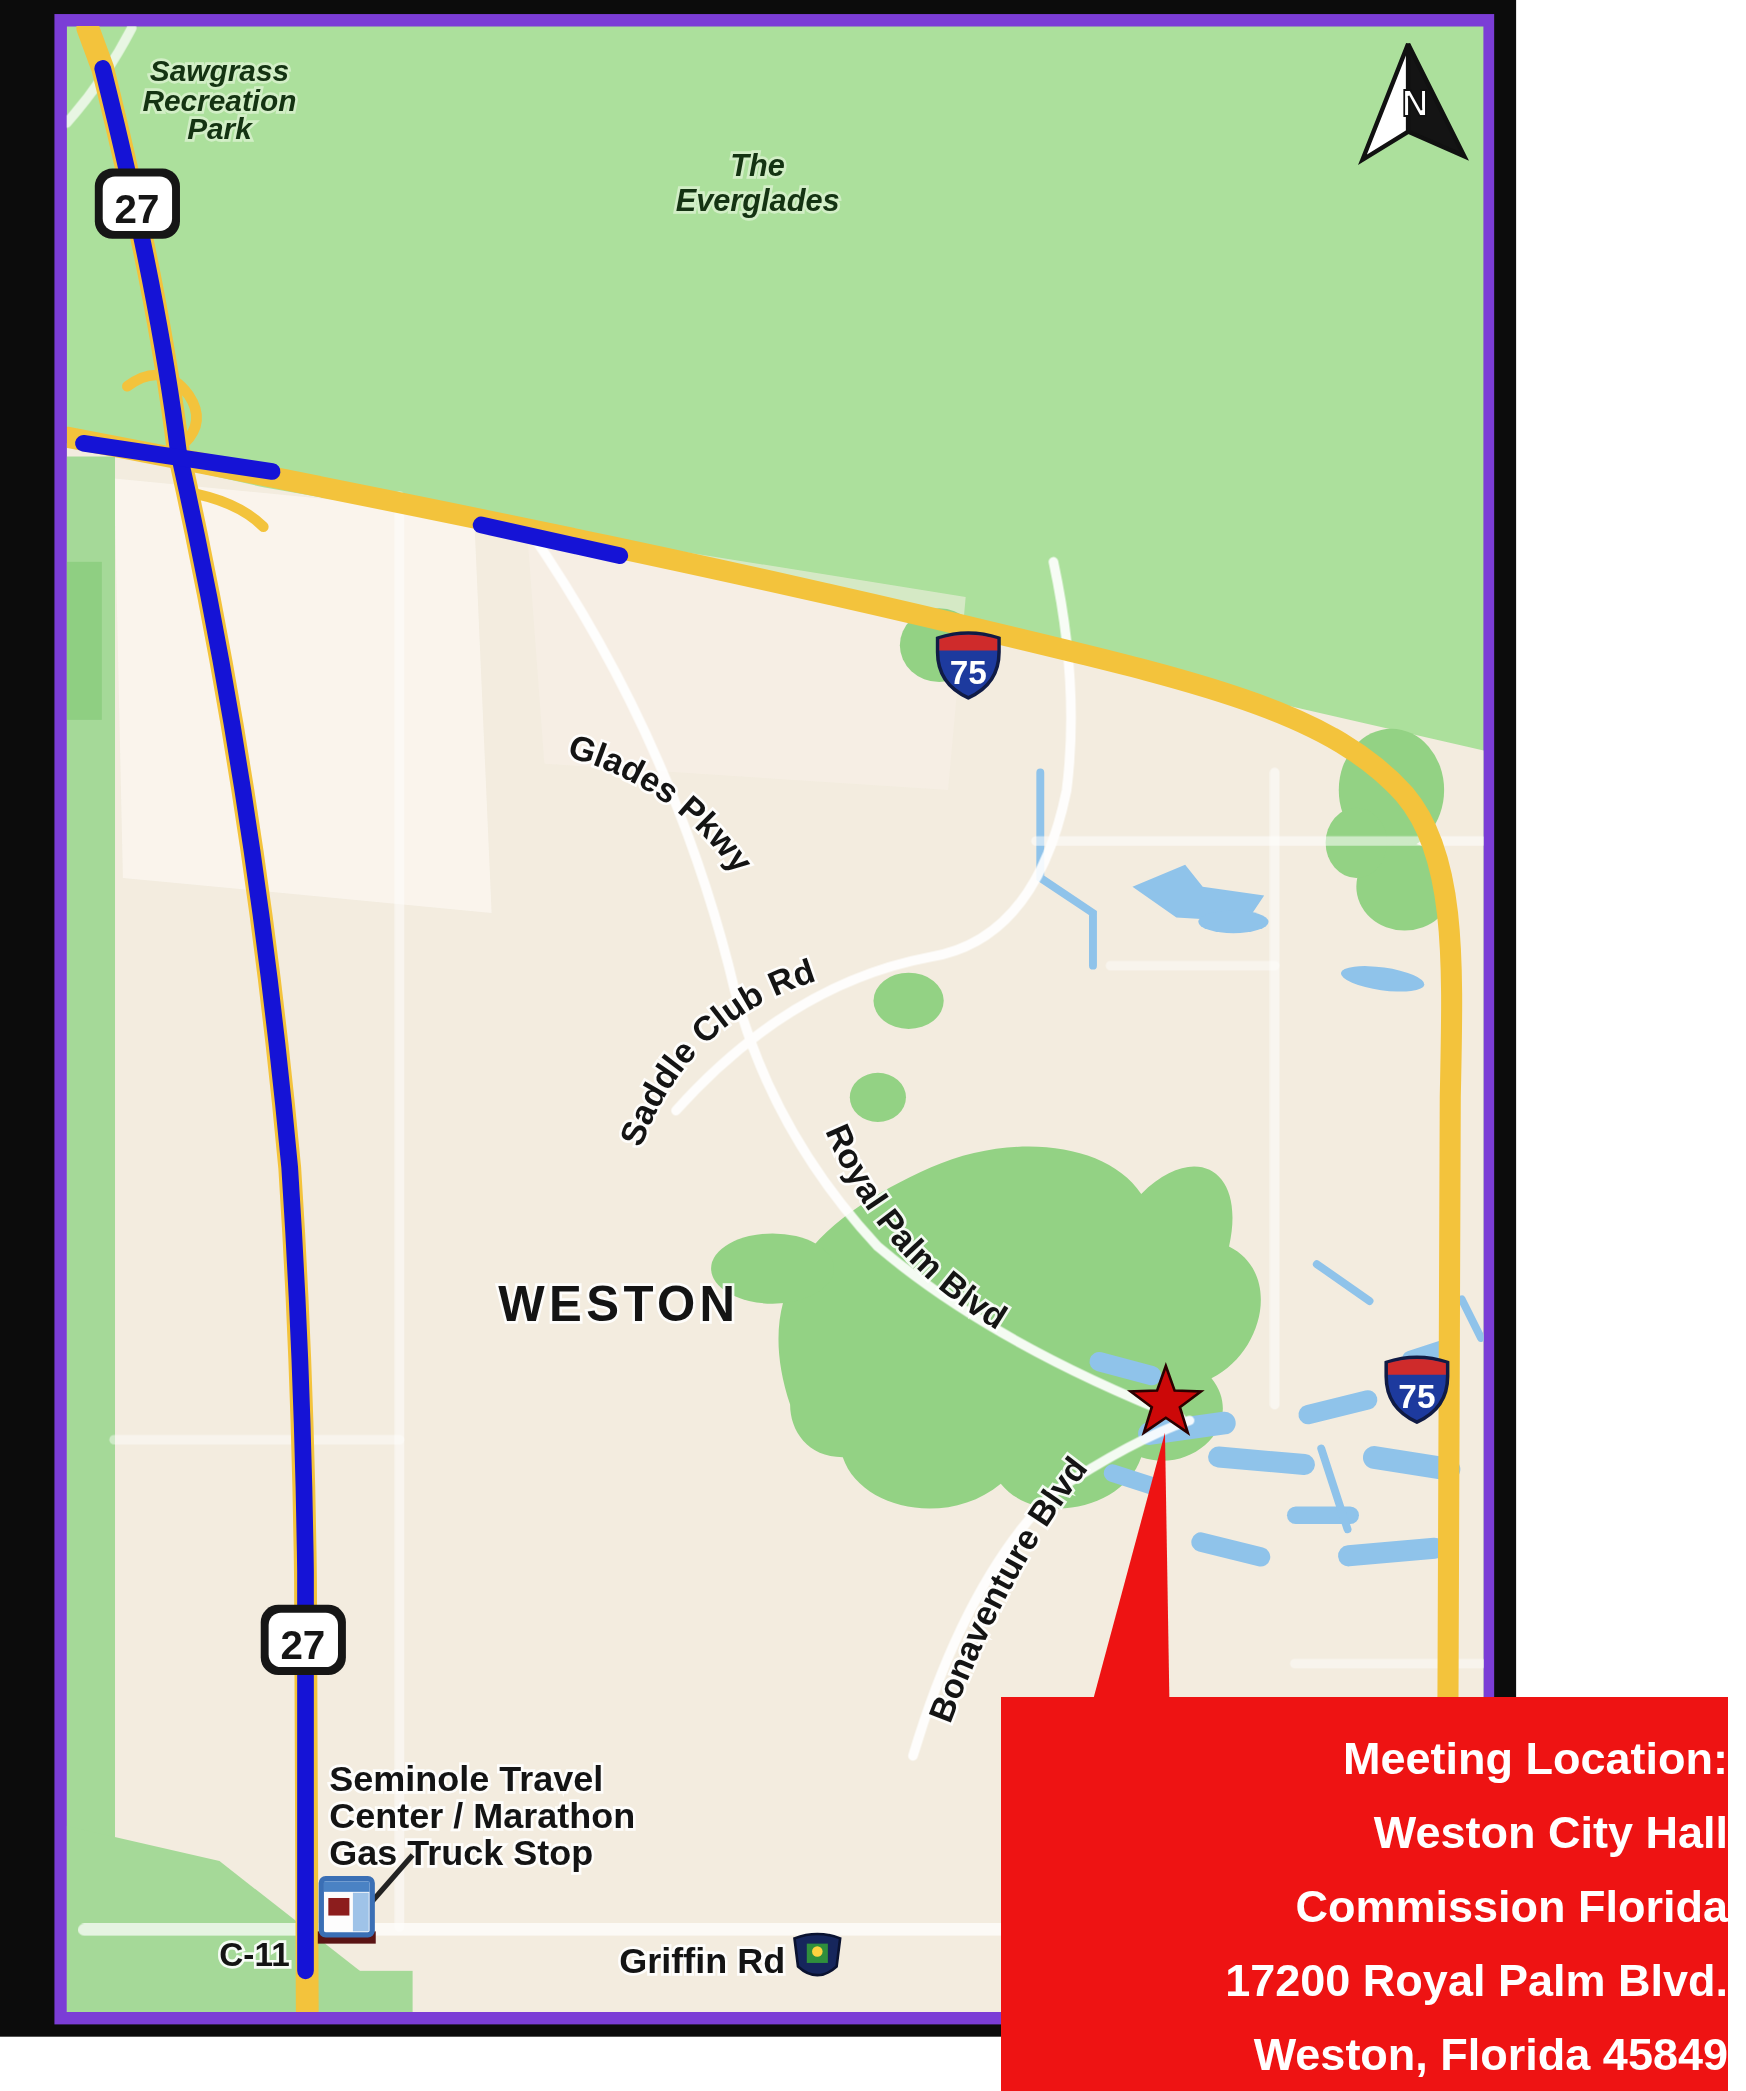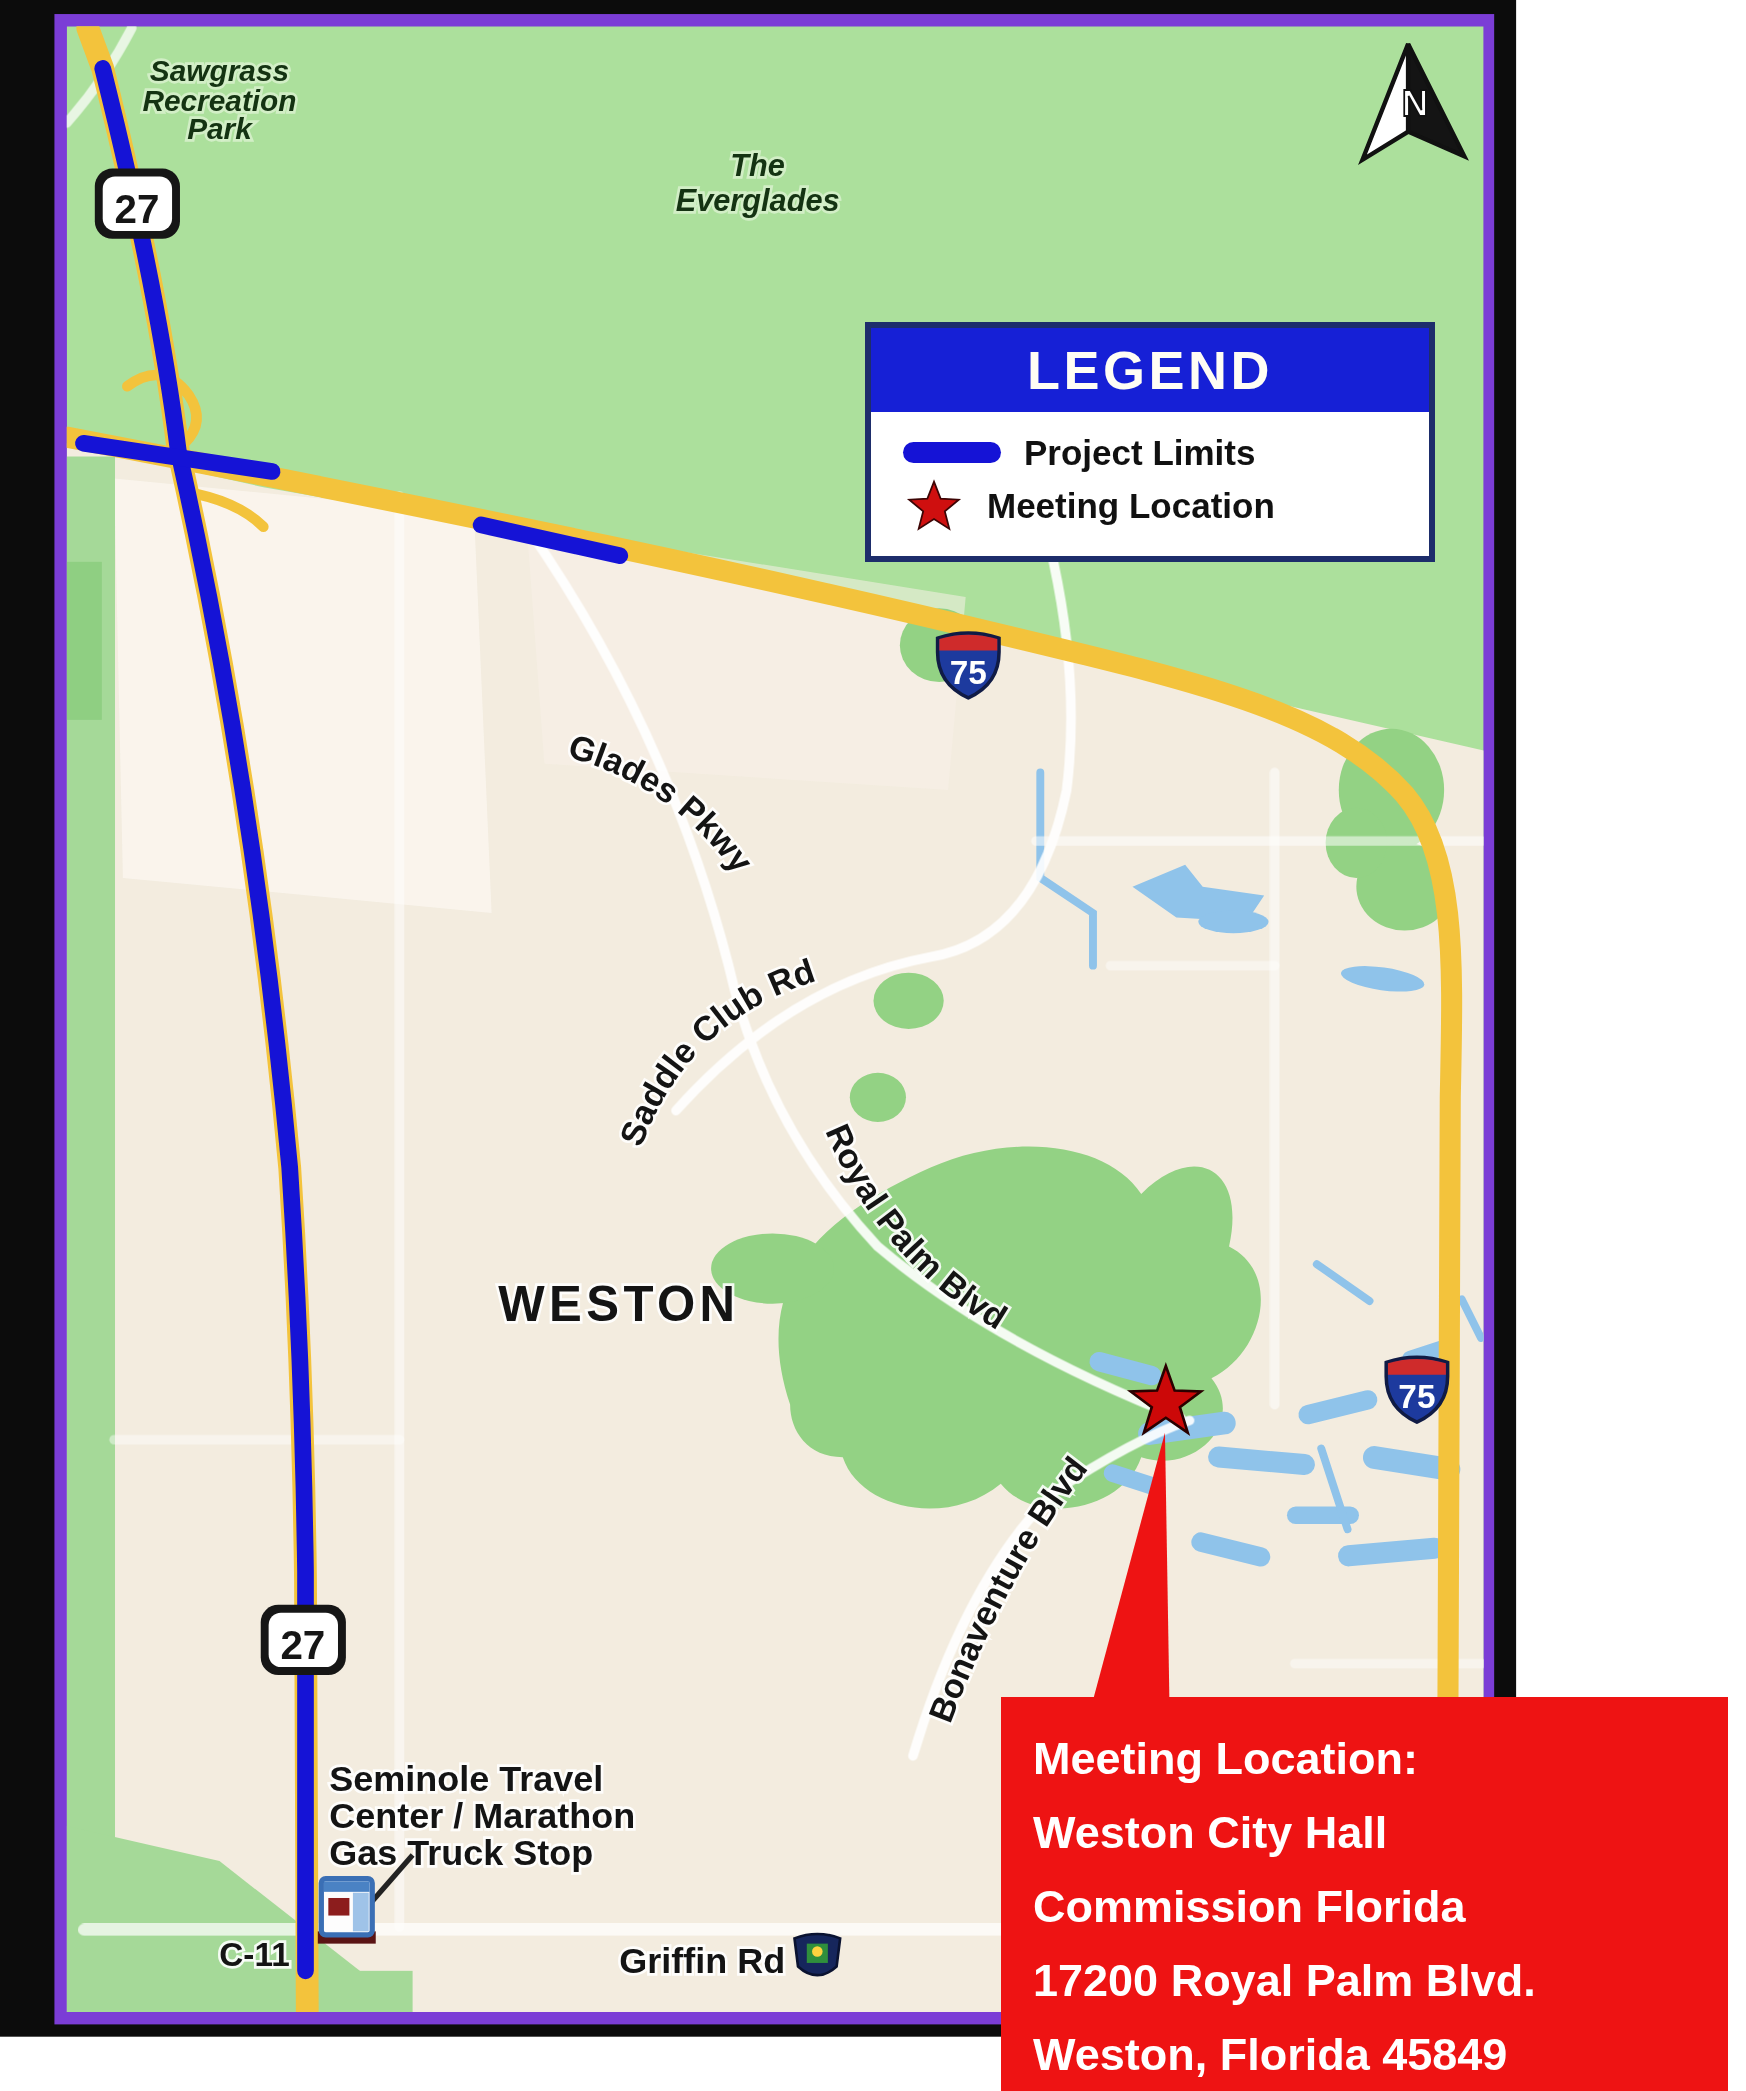--- a/index.html
+++ b/index.html
@@ -12,21 +12,21 @@
   .legend-header{height:84px;background:#1620d6;display:flex;align-items:center;justify-content:center;
                  color:#fffdf4;font-size:54px;font-weight:bold;letter-spacing:3.5px;}
   .legend-body{padding:14px 0 0 32px;}
   .legend-row{display:flex;align-items:center;height:53px;gap:23px;}
   .legend-dash{width:98px;height:21px;background:#1513d6;border-radius:10.5px;flex:0 0 auto;}
   .legend-staricon{width:61px;display:flex;justify-content:center;flex:0 0 auto;}
   .legend-label{font-size:35px;font-weight:bold;color:#111111;white-space:nowrap;}
   
   .meeting-box{position:absolute;left:1001px;top:1697px;width:727px;height:395px;
                background:#ee1313;color:#ffffff;box-sizing:border-box;padding:24.6px 0 0 32px;}
-  .meeting-line{font-size:45px;font-weight:bold;line-height:74px;white-space:nowrap;}
+  .meeting-line{font-size:45px;font-weight:bold;line-height:74px;white-space:nowrap;text-align:right;}
   
   text{font-family:"Liberation Sans",sans-serif;}
   .lbl{font-weight:bold;fill:#141414;paint-order:stroke;stroke:rgba(255,255,255,.88);stroke-width:6px;}
   .lbl-green{font-weight:bold;font-style:italic;fill:#143312;paint-order:stroke;stroke:rgba(214,239,203,.9);stroke-width:6px;}
 </style>
 </head>
 <body>
 
 <div class="page">
 
@@ -182,37 +182,20 @@
       <polygon points="1552,182 1604,50 1604,150" fill="#ffffff" stroke="#111111" stroke-width="5"></polygon>
       <polygon points="1604,50 1668,178 1604,150" fill="#141414" stroke="#111111" stroke-width="5"></polygon>
       <text x="1612" y="132" font-size="42" font-weight="bold" fill="#ffffff" stroke="#111111" stroke-width="2" text-anchor="middle">N</text>
     </g>
 
     <polygon points="1327,1632 1246,1933 1332,1933" fill="#ee1313"></polygon>
     <polygon points="1328,1556 1338,1584 1368,1585 1344,1603 1353,1632 1328,1615 1303,1632 1312,1603 1288,1585 1318,1584" fill="#cc0808" stroke="#2a0000" stroke-width="3"></polygon>
   </g>
 </svg>
 
-  <div class="legend">
-    <div class="legend-header">LEGEND</div>
-    <div class="legend-body">
-      <div class="legend-row">
-        <div class="legend-dash"></div>
-        <div class="legend-label">Project Limits</div>
-      </div>
-      <div class="legend-row">
-        <div class="legend-staricon">
-          <svg width="58" height="54" viewBox="0 0 66 62">
-            <polygon points="33,3 40.6,22.5 61.5,23.7 45.4,37 50.6,57.3 33,46 15.4,57.3 20.6,37 4.5,23.7 25.4,22.5" fill="#cf0f0f" stroke="#3d0505" stroke-width="2"></polygon>
-          </svg>
-        </div>
-        <div class="legend-label">Meeting Location</div>
-      </div>
-    </div>
-  </div>
 
   <div class="meeting-box">
     <div class="meeting-line">Meeting Location:</div>
     <div class="meeting-line">Weston City Hall</div>
     <div class="meeting-line">Commission Florida</div>
     <div class="meeting-line">17200 Royal Palm Blvd.</div>
     <div class="meeting-line">Weston, Florida 45849</div>
   </div>
 
 </div>

